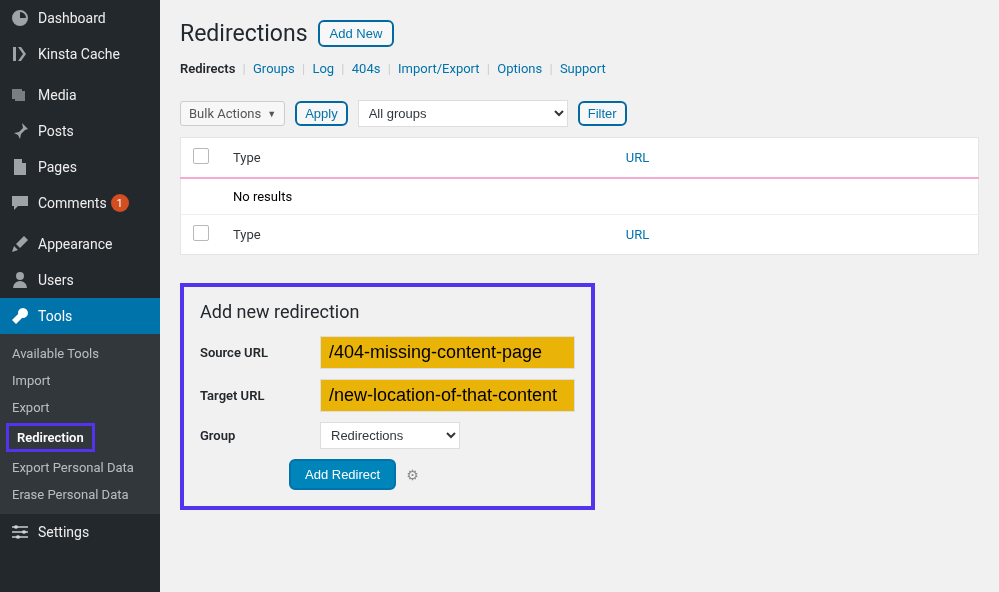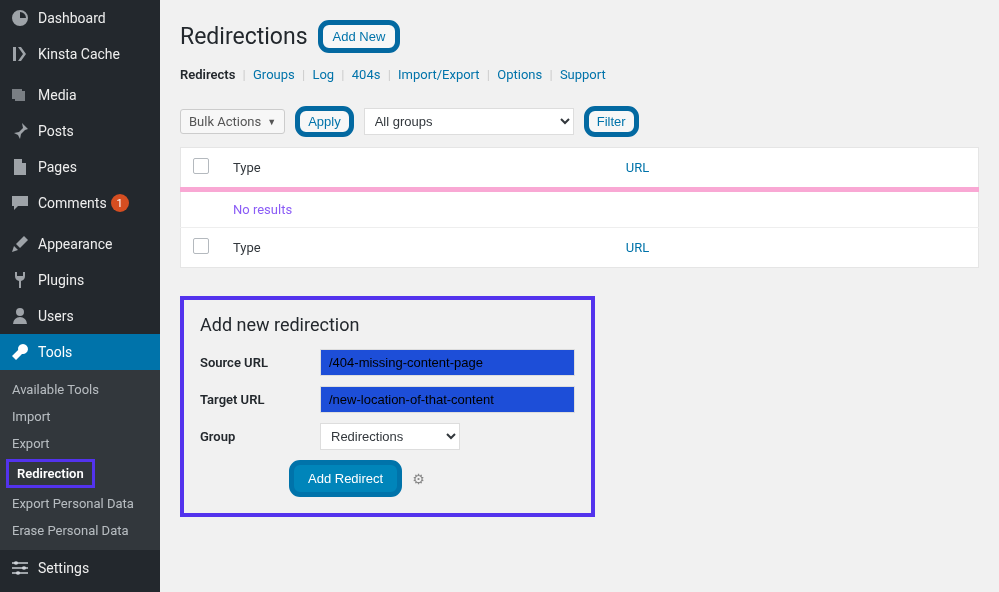--- a/index.html
+++ b/index.html
@@ -18,50 +18,50 @@
 .submenu-item { padding: 6px 12px; color: rgba(240,245,250,.7); cursor: pointer; font-size: 13px; }
 .submenu-item.current { color: #fff; font-weight: 600; }
 .submenu-item.boxed { border: 3px solid #5333ed; display: inline-block; margin: 2px 6px; padding: 4px 8px; }
 .menu-sep { height: 5px; }
 .badge { background: #d54e21; color: #fff; border-radius: 50%; min-width: 18px; height: 18px; display: inline-flex; align-items: center; justify-content: center; font-size: 11px; margin-left: 4px; }
 
 
 .main { flex: 1; padding: 20px 20px 20px 20px; overflow: auto; }
 .page-title-row { display: flex; align-items: center; gap: 10px; margin-bottom: 14px; }
 h1.page-title { font-size: 23px; font-weight: 400; color: #23282d; }
-.btn { border: 5px solid #0369a1; background: #f7f7f7; color: #0073aa; padding: 4px 10px; border-radius: 11px; cursor: pointer; font-size: 13px; }
+.btn { border: 2px solid #0369a1; background: #f7f7f7; color: #0073aa; padding: 4px 10px; border-radius: 6px; cursor: pointer; font-size: 13px; }
 .btn-primary { background: #0085ba; border-color: #0073aa; color: #fff; padding: 6px 14px; font-size: 13px; }
 .btn-small { padding: 3px 8px; }
 
 .subnav { margin-bottom: 24px; font-size: 13px; color: #666; }
 .subnav a { color: #0073aa; text-decoration: none; }
 .subnav .current { color: #23282d; font-weight: 600; }
 .subnav .sep { color: #ccc; padding: 0 4px; }
 
 .filters-row { display: flex; align-items: center; gap: 10px; margin-bottom: 10px; }
 .fake-select { border: 1px solid #ccc; background: #f7f7f7; padding: 4px 8px; border-radius: 3px; font-size: 13px; color: #555; display: inline-flex; align-items: center; gap: 6px; cursor: pointer; }
 .fake-select .caret { font-size: 9px; color: #555; }
 select { border: 1px solid #ddd; background: #fff; padding: 4px 6px; font-size: 13px; color: #32373c; }
 .select-wide { width: 210px; }
 
 .table { border: 1px solid #e5e5e5; background: #fff; width: 100%; border-collapse: collapse; }
 .table th, .table td { text-align: left; padding: 10px 12px; font-size: 13px; font-weight: 400; }
 .table thead th, .table tfoot th { color: #32373c; }
 .table .link { color: #0073aa; }
 .table .cb { width: 30px; }
-.table tbody tr td { border-top: 5px solid #f9a8d4; color: #8b5cf6; }
+.table tbody tr td { border-top: 2px solid #f9a8d4; color: #000000; }
 .table tfoot th { border-top: 1px solid #eee; }
 .checkbox-box { width: 16px; height: 16px; border: 1px solid #b4b9be; background: #fff; border-radius: 2px; display: inline-block; }
 
 
 .panel-outline { border: 4px solid #5333ed; padding: 14px 16px 16px; margin-top: 28px; width: 415px; position: relative; }
 .panel-outline h2 { font-size: 18px; font-weight: 400; color: #23282d; margin-bottom: 14px; }
 .form-row { display: flex; align-items: center; margin-bottom: 10px; }
 .form-row label { width: 120px; font-weight: 600; font-size: 13px; color: #23282d; }
-.form-row input[type=text] { flex: 1; border: 1px solid #ddd; padding: 5px 8px; font-size: 13px; background: #1d4ed8; }
+.form-row input[type=text] { flex: 1; border: 1px solid #ddd; padding: 5px 8px; font-size: 18px; background: #eab308; }
 .form-actions { margin-left: 89px; display: flex; align-items: center; gap: 10px; }
 .gear { color: #888; font-size: 14px; cursor: pointer; }
 
 
 .overflow-strip { position: relative; }
 .overflow-strip input[type=text] { width: 660px; }
 </style>
 </head>
 <body>
 
@@ -119,28 +119,20 @@
       <span class="badge">1</span>
     </div>
     <div class="menu-sep"></div>
     <div class="menu-item">
       <span class="icon">
           <svg viewBox="0 0 20 20">
             <path d="M14 2l4 4-8 8-4-4zM4 12l-2 6 6-2z"></path>
           </svg>
         </span>
       <span>Appearance</span>
-    </div>
-    <div class="menu-item">
-      <span class="icon">
-          <svg viewBox="0 0 20 20">
-            <path d="M7 2v4h6V2h2v4a5 5 0 01-4 4.9V18H9v-7.1A5 5 0 015 6V2z"></path>
-          </svg>
-        </span>
-      <span>Plugins</span>
     </div>
     <div class="menu-item">
       <span class="icon">
           <svg viewBox="0 0 20 20">
             <path d="M10 10a4 4 0 100-8 4 4 0 000 8zm-7 8a7 7 0 0114 0z"></path>
           </svg>
         </span>
       <span>Users</span>
     </div>
     <div class="menu-item active">

